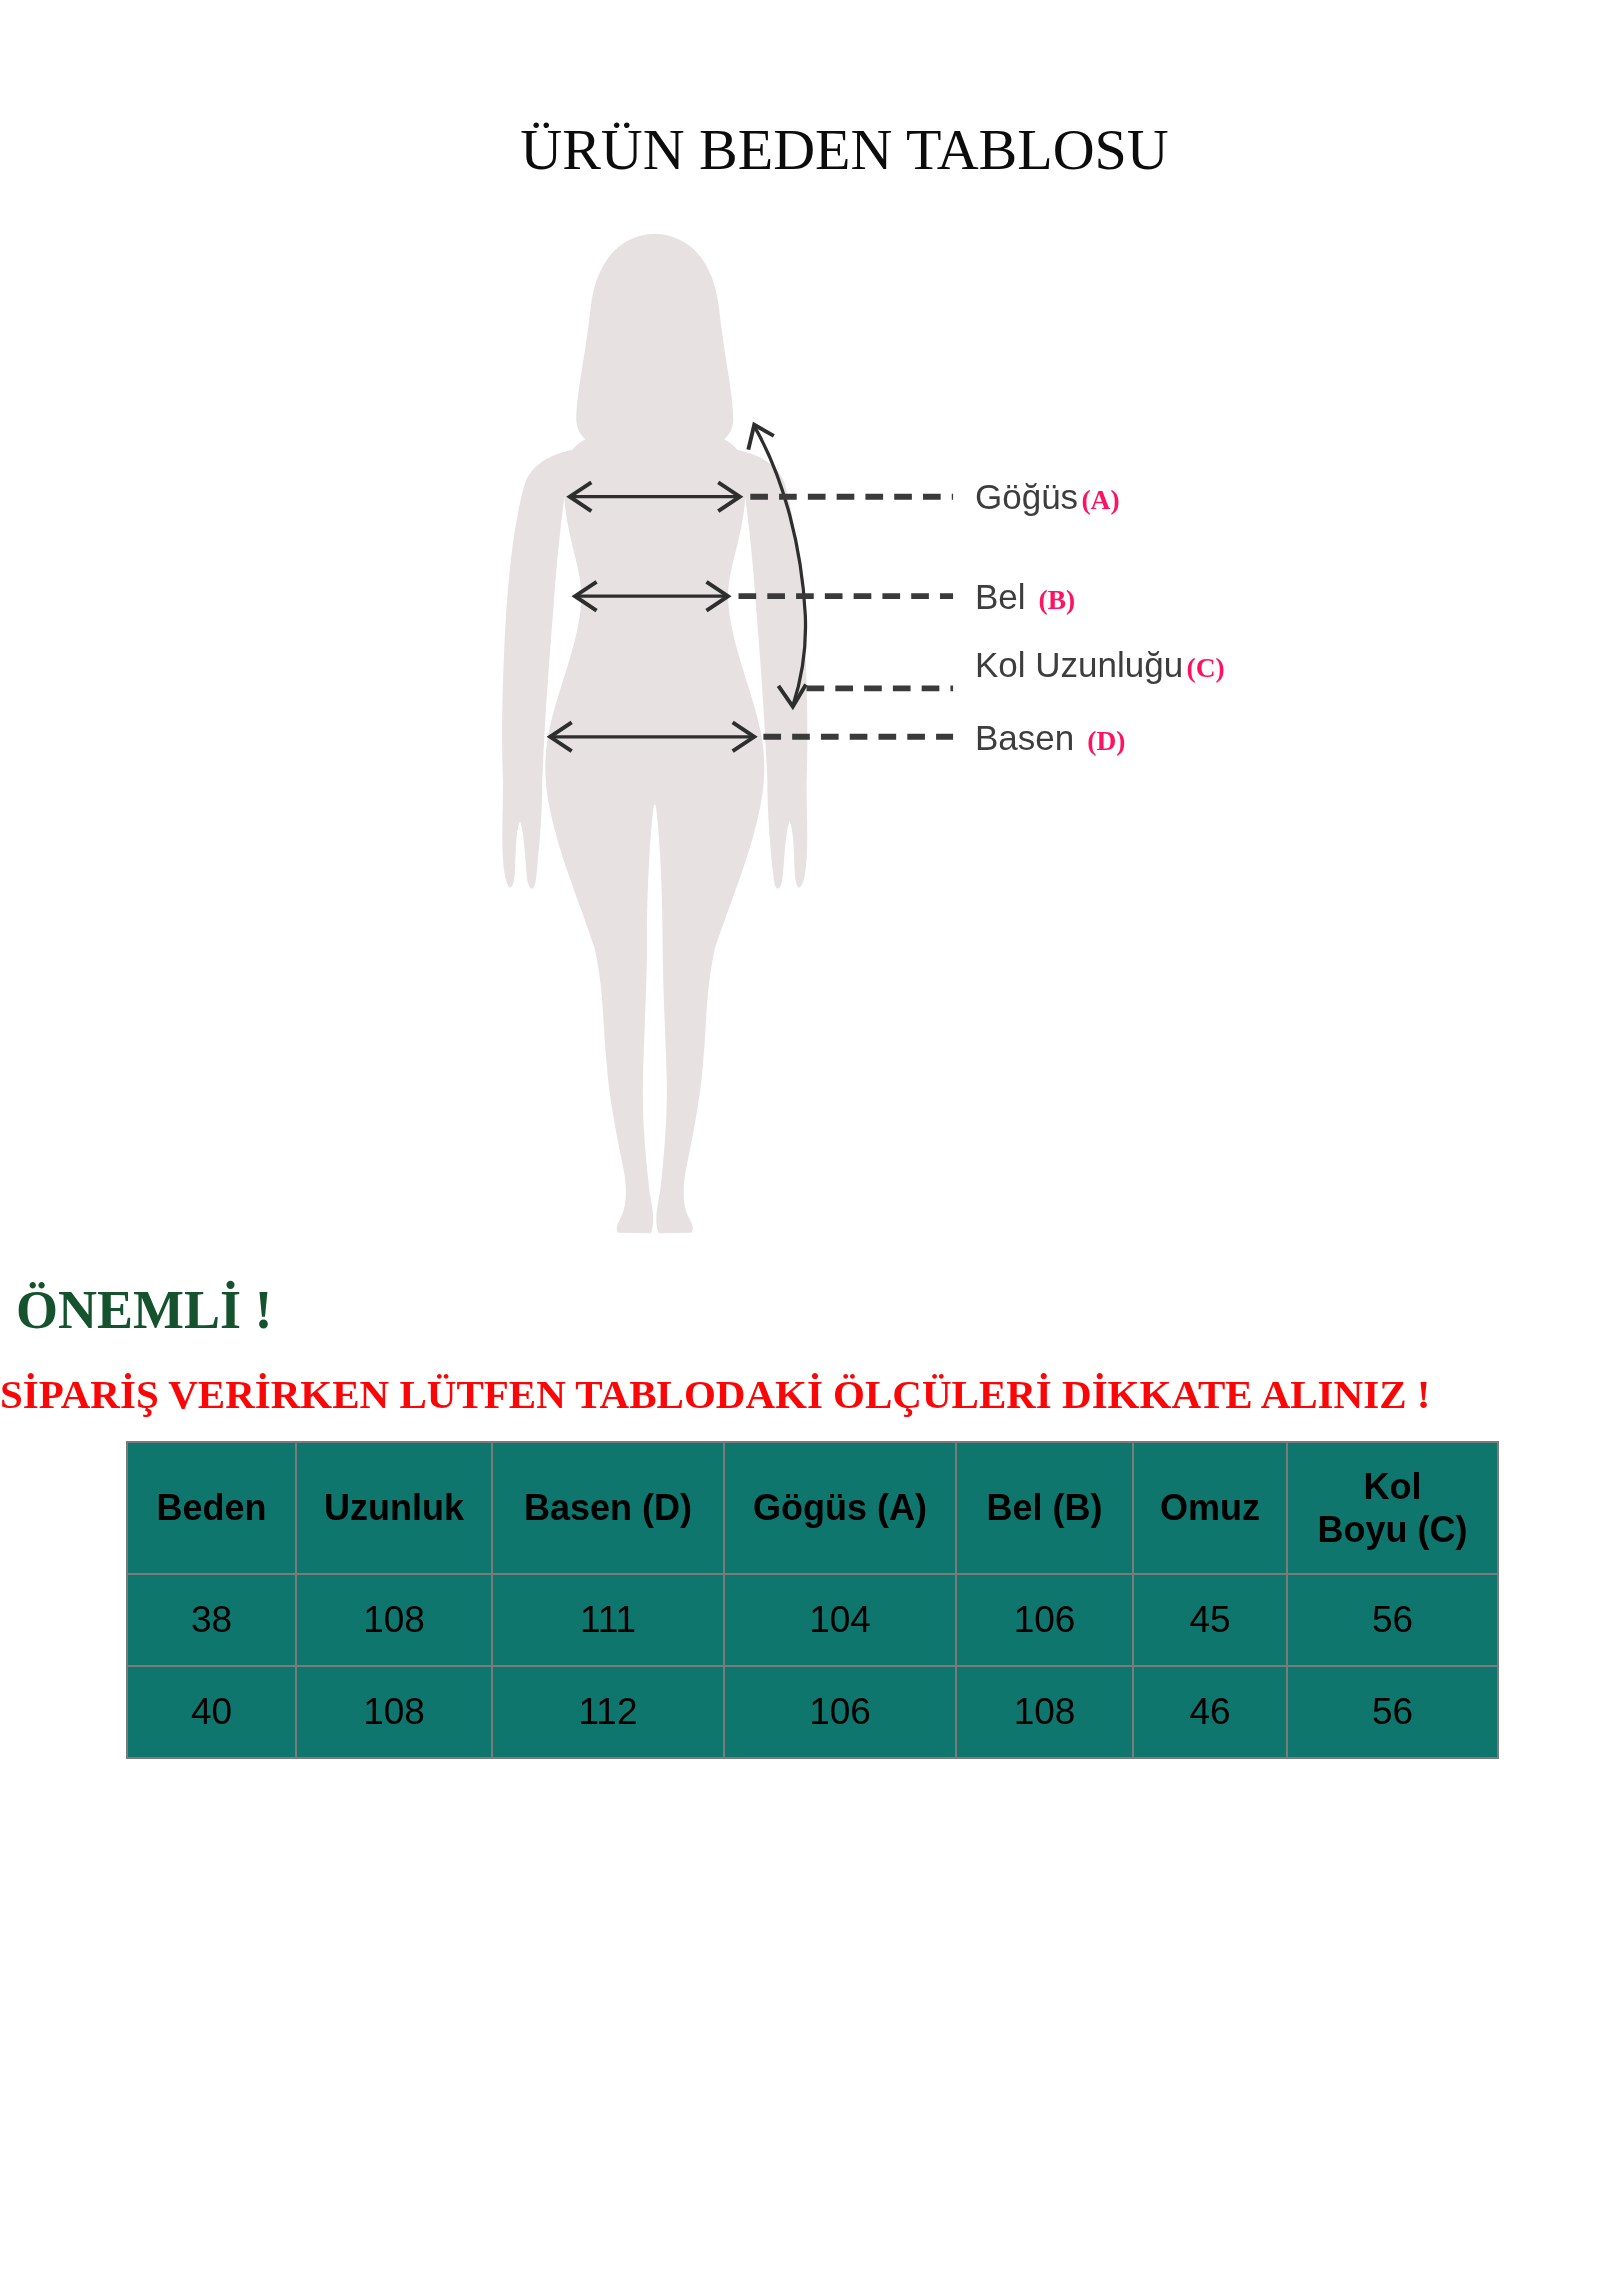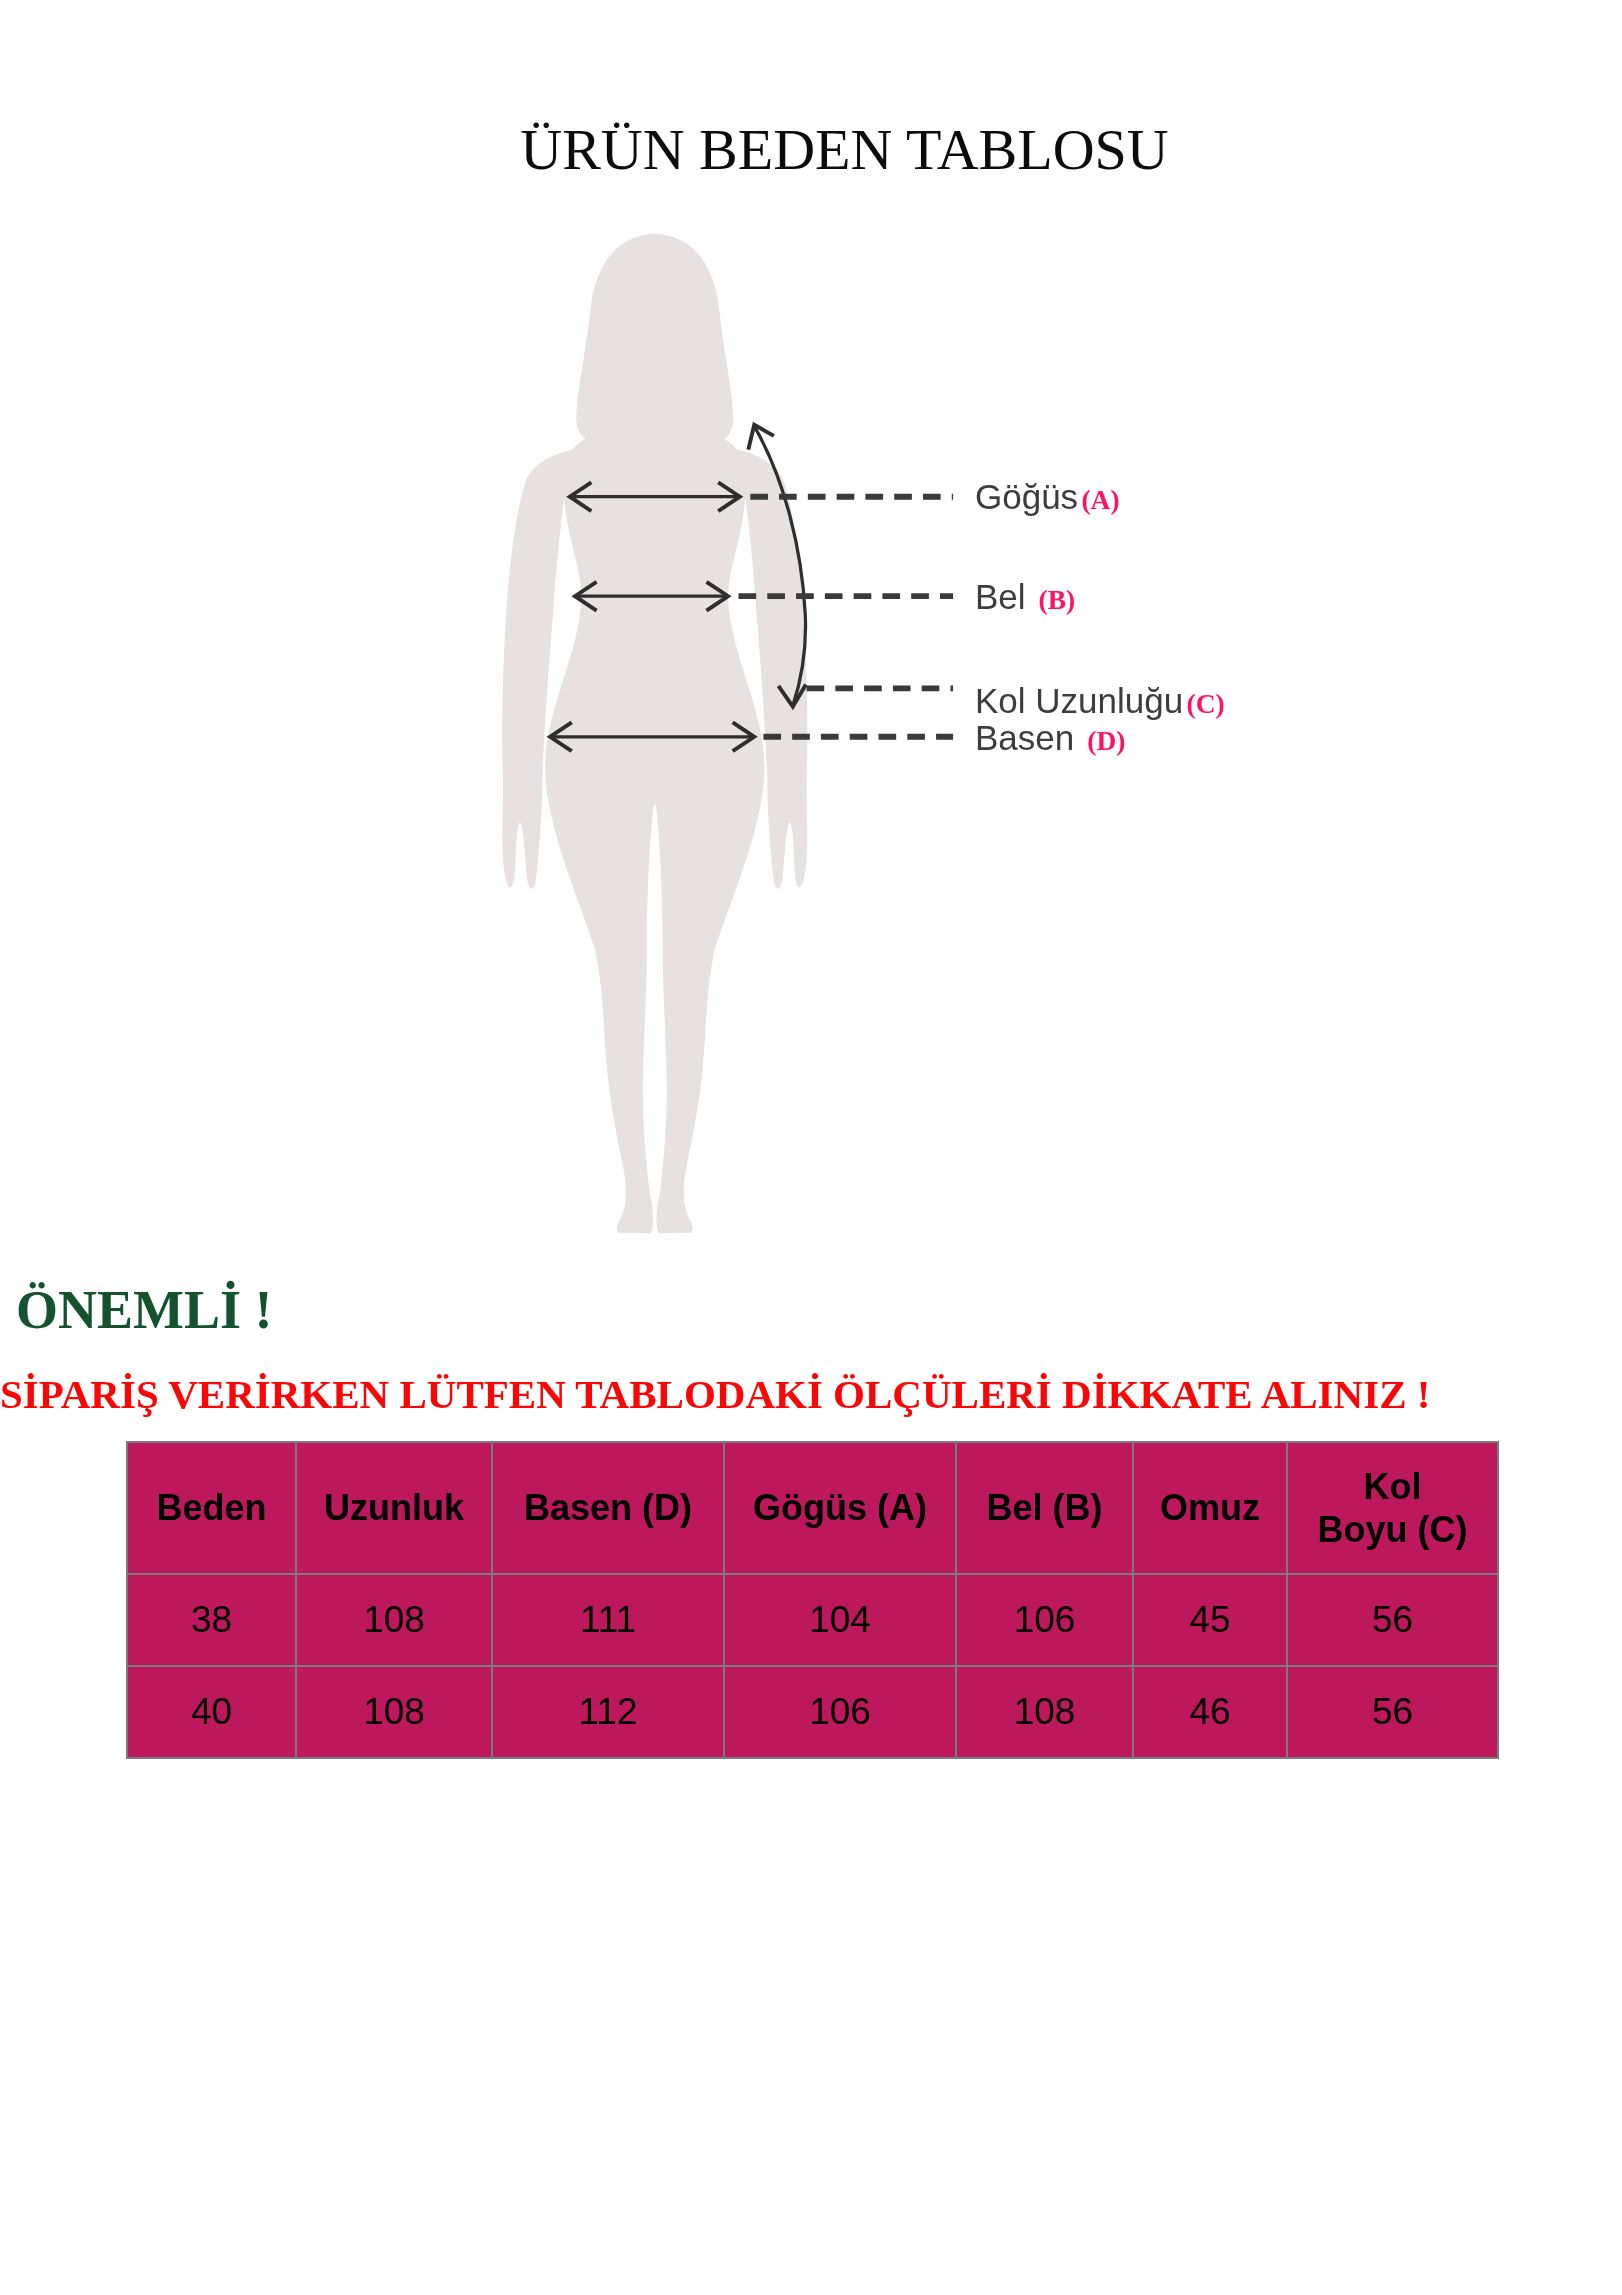--- a/index.html
+++ b/index.html
@@ -12,32 +12,32 @@
     color:#0c0c0c;letter-spacing:0px;margin-left:33px;}
 
   .figure-svg{left:393px;top:222px;width:589px;height:1027px;}
 
   .fig-label{left:975px;height:42px;line-height:42px;white-space:nowrap;
     font-size:35px;color:#3d3d3d;}
   .fig-label .code{font-family:"Liberation Serif",serif;font-weight:700;
     font-size:27.5px;color:#ff1261;margin-left:3.3px;}
   .lbl-gogus{top:476px;}
   .lbl-bel{top:576px;}
-  .lbl-kol{top:680px;}
+  .lbl-kol{top:644px;}
   .lbl-basen{top:717px;}
 
   .warn-heading{top:1279px;left:16px;width:1623px;text-align:left;
     font-family:"Liberation Serif",serif;font-weight:700;font-size:54px;
     color:#14532d;}
   .warn-message{top:1370px;left:0;width:1623px;text-align:left;
     font-family:"Liberation Serif",serif;font-weight:700;font-size:41px;
     color:#fa0606;}
 
   table.size-table{position:absolute;left:126px;top:1441px;width:1371px;
-    border-collapse:collapse;table-layout:fixed;background:#be185d;}
+    border-collapse:collapse;table-layout:fixed;background:#0f766e;}
   table.size-table th, table.size-table td{
     border:2.6px solid #7b7b7b;text-align:center;vertical-align:middle;
     padding:0;color:#000;}
   table.size-table th{height:130px;font-weight:700;font-size:36px;
     white-space:pre-line;line-height:1.2;}
   table.size-table td{height:90px;font-weight:400;font-size:37px;}
 </style>
 </head>
 <body>
 

